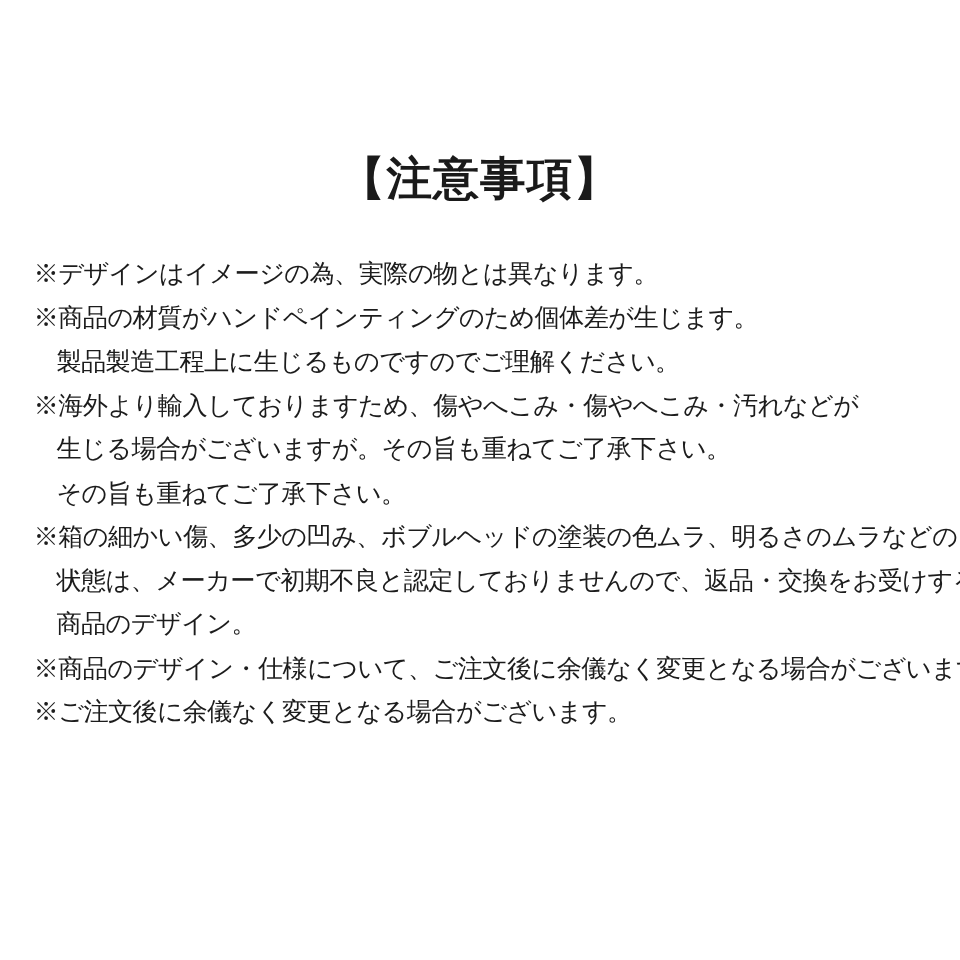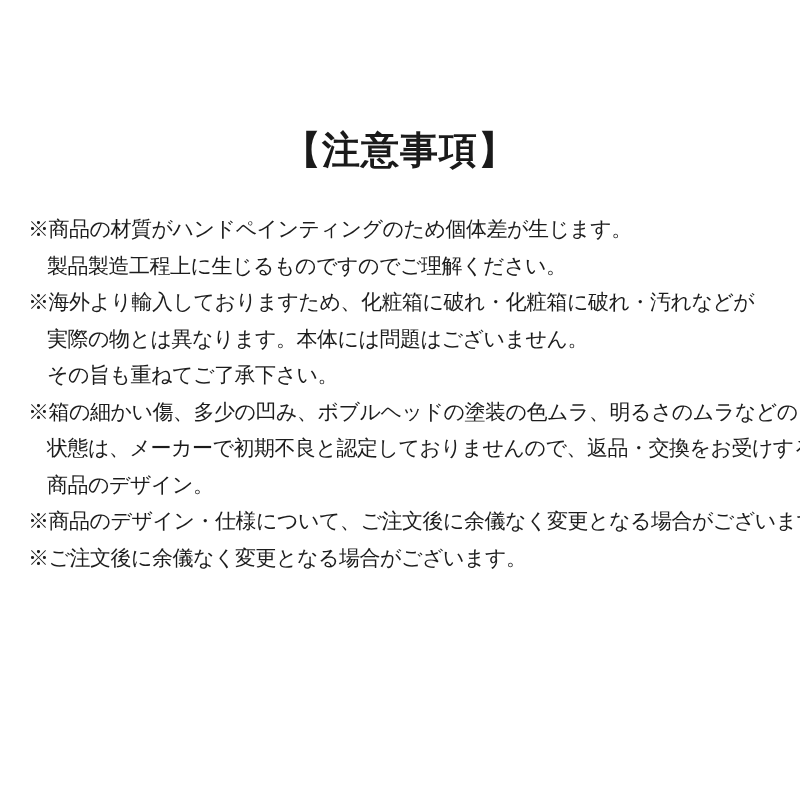--- a/index.html
+++ b/index.html
@@ -46,24 +46,25 @@
     padding-left: 19px;
   }
 </style>
 </head>
 <body>
 
 <div class="page">
   <h1 class="title">【注意事項】</h1>
 
   <div class="content">
+    <div class="line">※デザインはイメージの為、実際の物とは異なります。</div>
     <div class="line">※商品の材質がハンドペインティングのため個体差が生じます。</div>
     <div class="line indent">製品製造工程上に生じるものですのでご理解ください。</div>
-    <div class="line">※海外より輸入しておりますため、化粧箱に破れ・化粧箱に破れ・汚れなどが</div>
-    <div class="line indent">実際の物とは異なります。本体には問題はございません。</div>
+    <div class="line">※海外より輸入しておりますため、傷やへこみ・傷やへこみ・汚れなどが</div>
+    <div class="line indent">生じる場合がございますが。その旨も重ねてご了承下さい。</div>
     <div class="line indent">その旨も重ねてご了承下さい。</div>
     <div class="line">※箱の細かい傷、多少の凹み、ボブルヘッドの塗装の色ムラ、明るさのムラなどの</div>
     <div class="line indent">状態は、メーカーで初期不良と認定しておりませんので、返品・交換をお受けする</div>
     <div class="line indent">商品のデザイン。</div>
     <div class="line">※商品のデザイン・仕様について、ご注文後に余儀なく変更となる場合がございます。</div>
     <div class="line">※ご注文後に余儀なく変更となる場合がございます。</div>
   </div>
 </div>
 
 </body></html>

